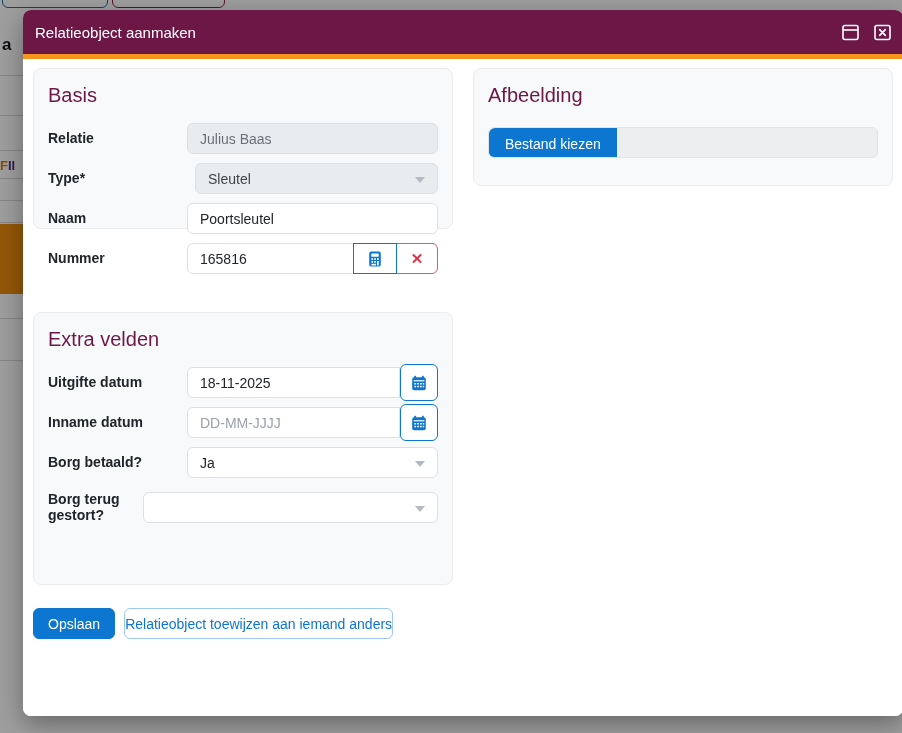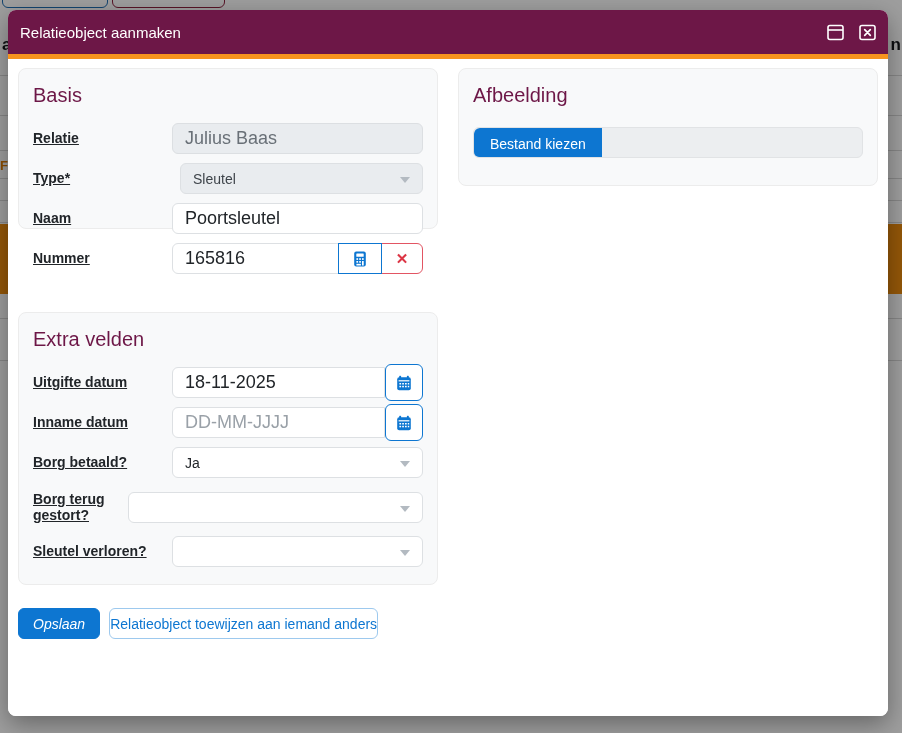--- a/index.html
+++ b/index.html
@@ -28,21 +28,21 @@
   .bg-colored-frag {
     position: absolute; left: 0; top: 158px; font-size: 13px; font-weight: 700; letter-spacing: 0;
   }
   .bg-colored-frag .f { color: #e07b00; }
   .bg-colored-frag .l { color: #4a2a7a; }
 
   .backdrop { position: absolute; inset: 0; background: rgba(0,0,0,0.38); }
 
   
   .modal {
-    position: absolute; left: 8px; top: 10px; width: 880px; height: 706px;
+    position: absolute; left: 23px; top: 10px; width: 880px; height: 706px;
     border-radius: 8px; background: #fff;
     box-shadow: 0 8px 24px rgba(0,0,0,0.35);
   }
   .modal-header {
     height: 44px; background: #6d1747; border-radius: 8px 8px 0 0;
     display: flex; align-items: center; padding: 0 12px;
   }
   .modal-title { color: #fff; font-size: 15px; font-weight: 500; }
   .header-icons { margin-left: auto; display: flex; gap: 15px; align-items: center; }
   .header-icon-btn { width: 17px; height: 17px; cursor: pointer; display: flex; }
@@ -58,29 +58,29 @@
   }
   #panel-basis      { left: 10px;  top: 9px;   width: 420px; height: 161px; }
   #panel-afbeelding { left: 450px; top: 9px;   width: 420px; height: 118px; }
   #panel-extra      { left: 10px;  top: 253px; width: 420px; height: 273px; }
   .panel-title { color: #6d1747; font-size: 20px; font-weight: 500; line-height: 24px; margin-bottom: 16px; }
 
   
   .form-row { display: flex; align-items: center; margin-bottom: 9px; min-height: 31px; }
   .form-label {
     flex: 0 0 139px; width: 139px; padding-right: 10px;
-    font-size: 14px; font-weight: 700; color: #212529; line-height: 1.15; white-space: nowrap; text-decoration: underline;
+    font-size: 14px; font-weight: 700; color: #212529; line-height: 1.15; white-space: nowrap;
   }
   .row-tall { min-height: 40px; }
   .row-tall .form-label { white-space: normal; max-width: 95px; }
   .control { flex: 1; position: relative; display: flex; }
 
   .text-input {
     width: 100%; height: 31px; border: 1px solid #dde0e3; border-radius: 6px;
-    padding: 0 12px; font-size: 18px; color: #212529; background: #fff;
+    padding: 0 12px; font-size: 14px; color: #212529; background: #fff;
     font-family: "Liberation Sans", sans-serif; outline: none;
   }
   .text-input::placeholder { color: #9aa1a8; }
   .text-input.disabled { background: #e9ecef; color: #697077; border-color: #dcdfe2; }
 
   .select {
     width: 100%; height: 31px; border: 1px solid #dde0e3; border-radius: 6px;
     background: #fff; display: flex; align-items: center; padding: 0 28px 0 12px;
     font-size: 14px; color: #212529; position: relative; cursor: default;
   }
@@ -123,21 +123,20 @@
     background: #0d76d1; color: #fff; font-size: 14px; padding: 16px 16px;
     display: flex; align-items: center; border-radius: 6px 0 0 6px; white-space: nowrap;
   }
 
   
   .modal-footer { position: absolute; left: 10px; top: 549px; display: flex; gap: 9px; }
   .btn-primary {
     height: 31px; padding: 0 14px; background: #0d76d1; border: 1px solid #0d76d1;
     color: #fff; font-size: 14px; border-radius: 6px; cursor: pointer;
     font-family: "Liberation Sans", sans-serif;
-    font-style: italic;
   }
   .btn-outline {
     height: 31px; padding: 0 0; background: #fff; border: 1px solid #9dc9ee;
     color: #0d76d1; font-size: 14px; border-radius: 6px; cursor: pointer;
     font-family: "Liberation Sans", sans-serif;
   }
 </style>
 </head>
 <body>
 
@@ -306,29 +305,20 @@
       <div class="form-row row-tall">
         <label class="form-label">Borg terug gestort?</label>
         <div class="control">
           <div class="select">
             <span></span>
             <span class="caret"></span>
           </div>
         </div>
       </div>
 
-      <div class="form-row">
-        <label class="form-label">Sleutel verloren?</label>
-        <div class="control">
-          <div class="select">
-            <span></span>
-            <span class="caret"></span>
-          </div>
-        </div>
-      </div>
     </div>
 
     <div class="modal-footer">
       <button class="btn-primary">Opslaan</button>
       <button class="btn-outline">Relatieobject toewijzen aan iemand anders</button>
     </div>
 
   </div>
 </div>
 

